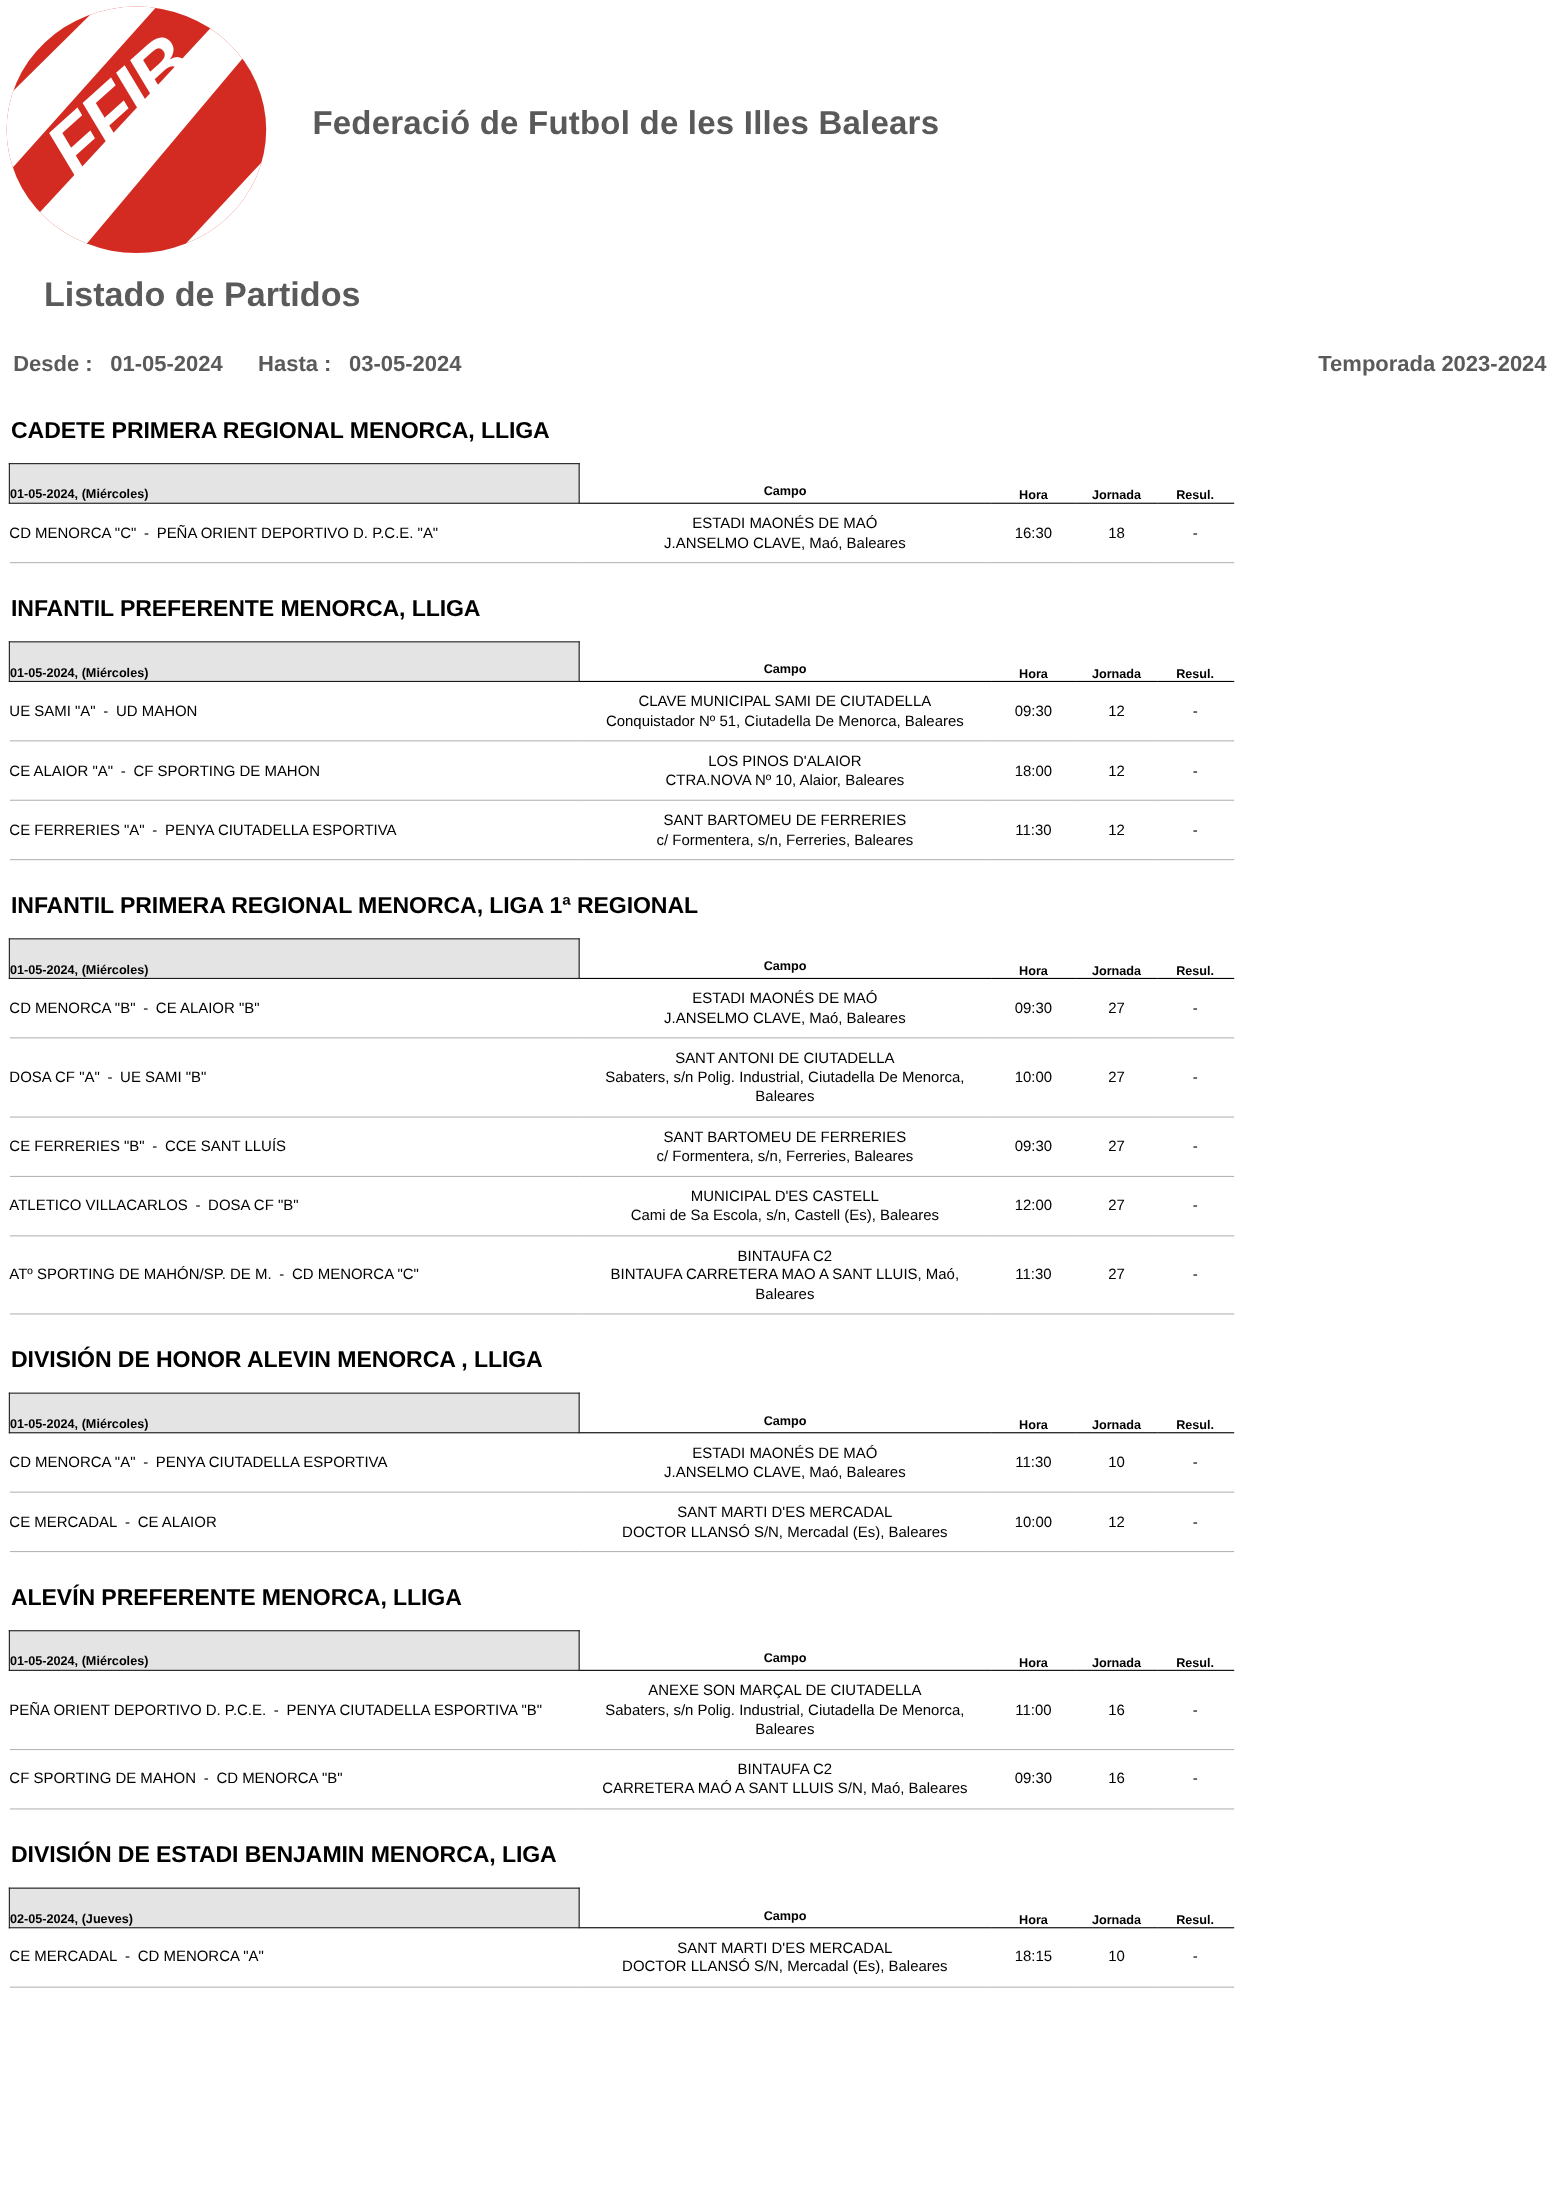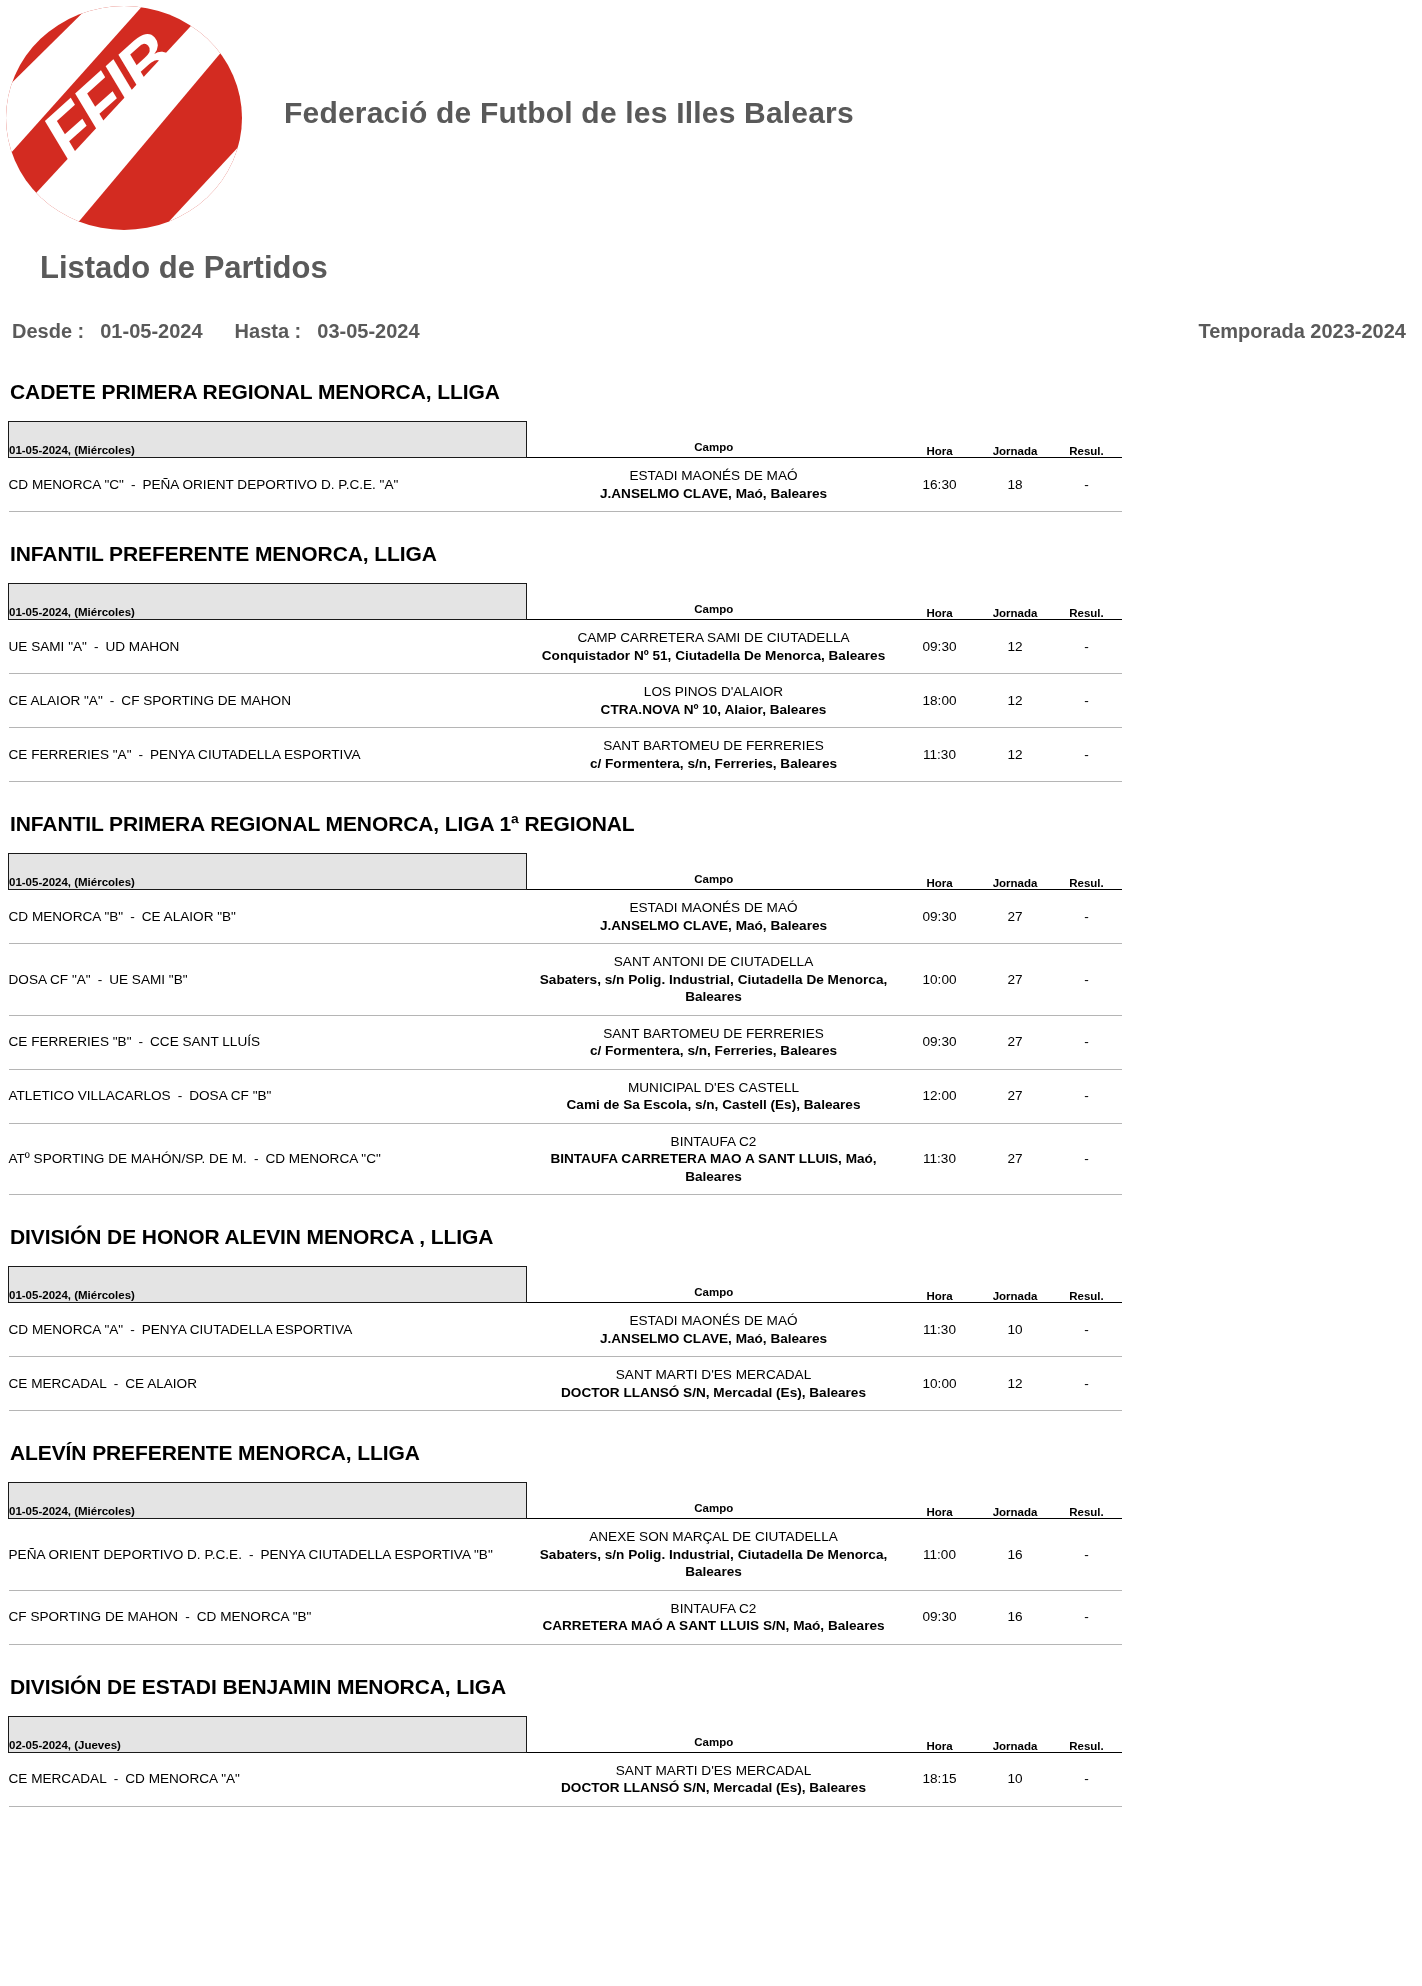--- a/index.html
+++ b/index.html
@@ -144,21 +144,21 @@
     padding-left: 3px;
     padding-right: 8px;
   }
   td.match .sep { display: inline-block; padding: 0 7px; }
   td.field {
     text-align: center;
     padding-left: 4px;
     padding-right: 4px;
   }
   td.field .venue-name { display: block; }
-  td.field .venue-addr { display: block; font-weight: bold; }
+  td.field .venue-addr { display: block; }
   td.hora, td.jornada, td.resul {
     text-align: center;
     font-size: 13.6px;
   }
 </style>
 </head>
 <body>
 
 <div class="doc-header">
 
@@ -246,21 +246,21 @@
             <th class="hdr-col field-col">Campo</th>
             <th class="hdr-col">Hora</th>
             <th class="hdr-col">Jornada</th>
             <th class="hdr-col">Resul.</th>
           </tr>
         </thead>
         <tbody>
           <tr>
             <td class="match"><span>UE SAMI "A"</span><span class="sep">-</span><span>UD MAHON</span></td>
             <td class="field">
-              <span class="venue-name">CAMP CARRETERA SAMI DE CIUTADELLA</span>
+              <span class="venue-name">CLAVE MUNICIPAL SAMI DE CIUTADELLA</span>
               <span class="venue-addr">Conquistador Nº 51, Ciutadella De Menorca, Baleares</span>
             </td>
             <td class="hora">09:30</td>
             <td class="jornada">12</td>
             <td class="resul">-</td>
           </tr>
           <tr>
             <td class="match"><span>CE ALAIOR "A"</span><span class="sep">-</span><span>CF SPORTING DE MAHON</span></td>
             <td class="field">
               <span class="venue-name">LOS PINOS D'ALAIOR</span>

